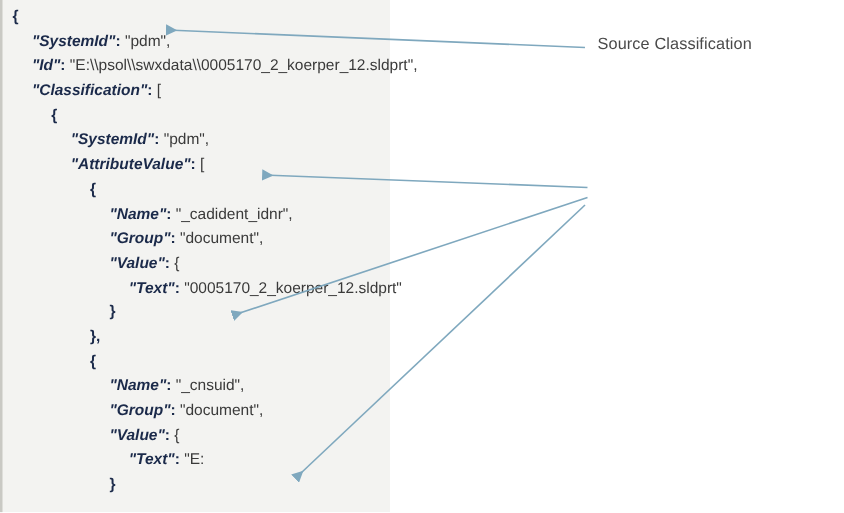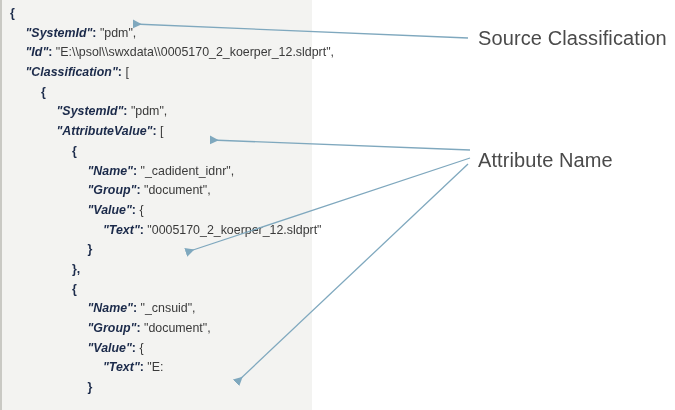--- a/index.html
+++ b/index.html
@@ -60,21 +60,21 @@
   }
   .code-line .b {
     color: #1b2a4a;
     font-weight: bold;
   }
 
   
   .annot-label {
     position: absolute;
     font-family: "Liberation Sans", sans-serif;
-    font-size: 20px;
+    font-size: 13px;
     color: #4a4a4a;
     white-space: nowrap;
     letter-spacing: 0.1px;
   }
   #label-source {
     left: 478px;
     top: 27px;
   }
   #label-attr {
     left: 478px;
@@ -129,15 +129,14 @@
     <g id="arrow-group">
         <line x1="468" y1="38" x2="134" y2="24" stroke="#7fa8be" stroke-width="1.3" marker-end="url(#arrowhead)"></line>
         <line x1="470" y1="150" x2="211" y2="140" stroke="#7fa8be" stroke-width="1.3" marker-end="url(#arrowhead)"></line>
         <line x1="470" y1="158" x2="187" y2="252" stroke="#7fa8be" stroke-width="1.3" marker-end="url(#arrowhead)"></line>
         <line x1="468" y1="164" x2="237" y2="382" stroke="#7fa8be" stroke-width="1.3" marker-end="url(#arrowhead)"></line>
       </g>
   </svg>
 
   <div class="annot-label" id="label-source">Source Classification</div>
 
-  <div class="annot-label" id="label-attr">Attribute Name</div>
 
 </div>
 
 </body></html>

